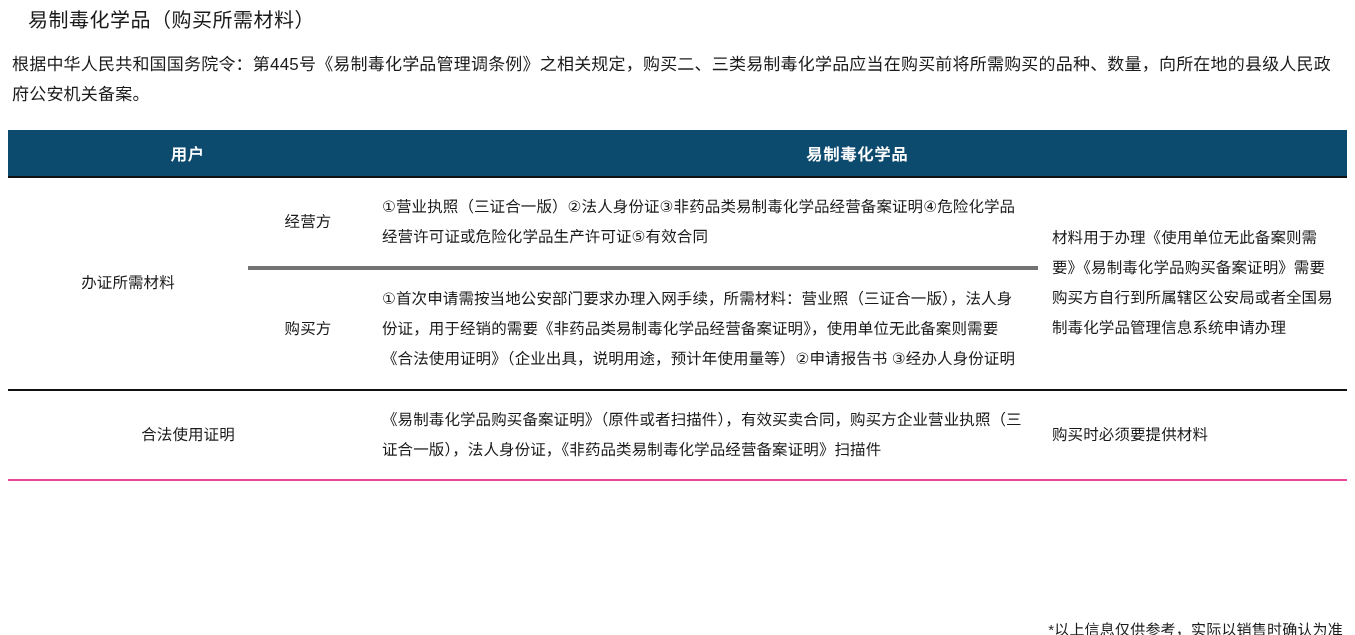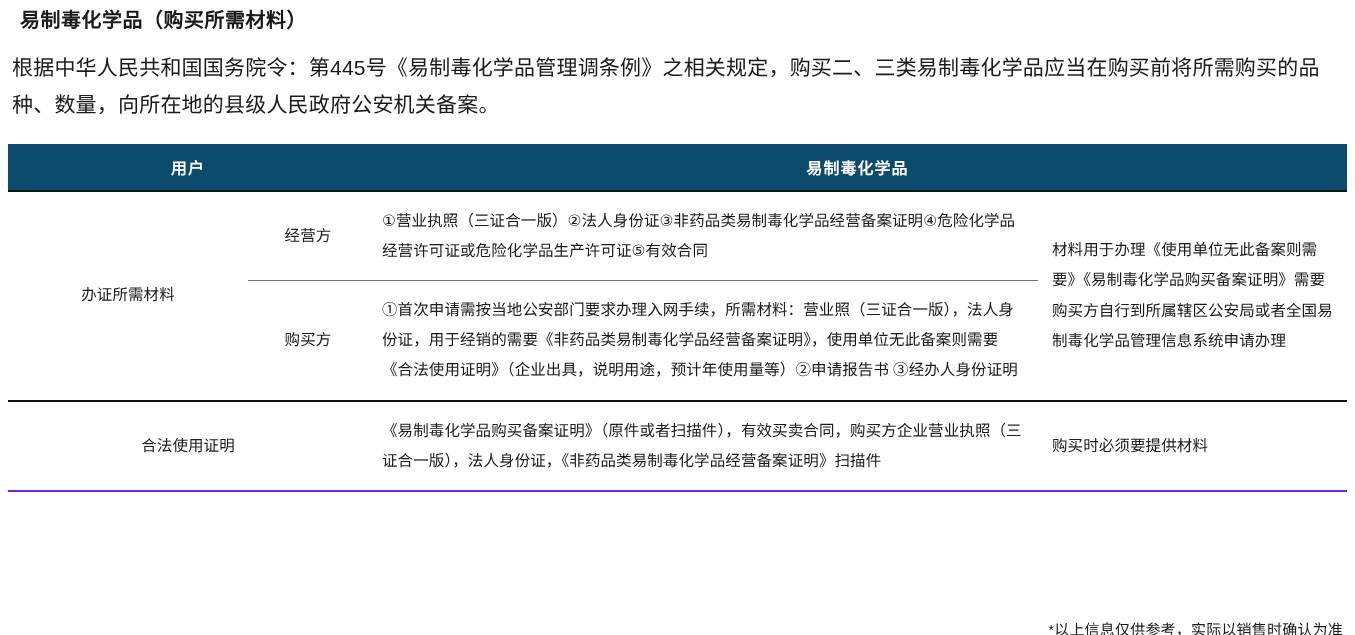--- a/index.html
+++ b/index.html
@@ -16,27 +16,27 @@
   }
   .page {
     position: relative;
     width: 1355px;
     height: 635px;
     box-sizing: border-box;
     padding: 0 8px;
   }
   .doc-title {
     font-size: 20px;
-    font-weight: bold;
+    font-weight: normal;
     letter-spacing: 0.5px;
-    margin: 6px 0 0 12px;
+    margin: 6px 0 0 20px;
     line-height: 1.4;
   }
   .doc-intro {
-    font-size: 21px;
+    font-size: 17px;
     line-height: 1.75;
     margin: 16px 4px 0 4px;
     letter-spacing: 0.2px;
   }
   table.matrix {
     width: 1339px;
     border-collapse: collapse;
     margin-top: 20px;
     table-layout: fixed;
   }
@@ -63,22 +63,22 @@
 
   td.cell-user, td.cell-sub {
     text-align: center;
     white-space: nowrap;
     margin-top: 48px;
   }
   td.cell-body { text-align: left; }
   td.cell-note { text-align: left; line-height: 2.1; }
 
   .rule-thick-top { border-top: 2px solid #111111; }
-  .rule-thin { border-top: 1px solid #737373; font-family: Liberation Serif, serif; }
-  .rule-bottom { border-bottom: 2px solid #6d28d9; }
+  .rule-thin { border-top: 4px solid #737373; }
+  .rule-bottom { border-bottom: 2px solid #ec4899; }
 
   .footnote {
     position: absolute;
     right: 12px;
     bottom: 2px;
     font-size: 15px;
     letter-spacing: 0.2px;
   }
 </style>
 </head>

